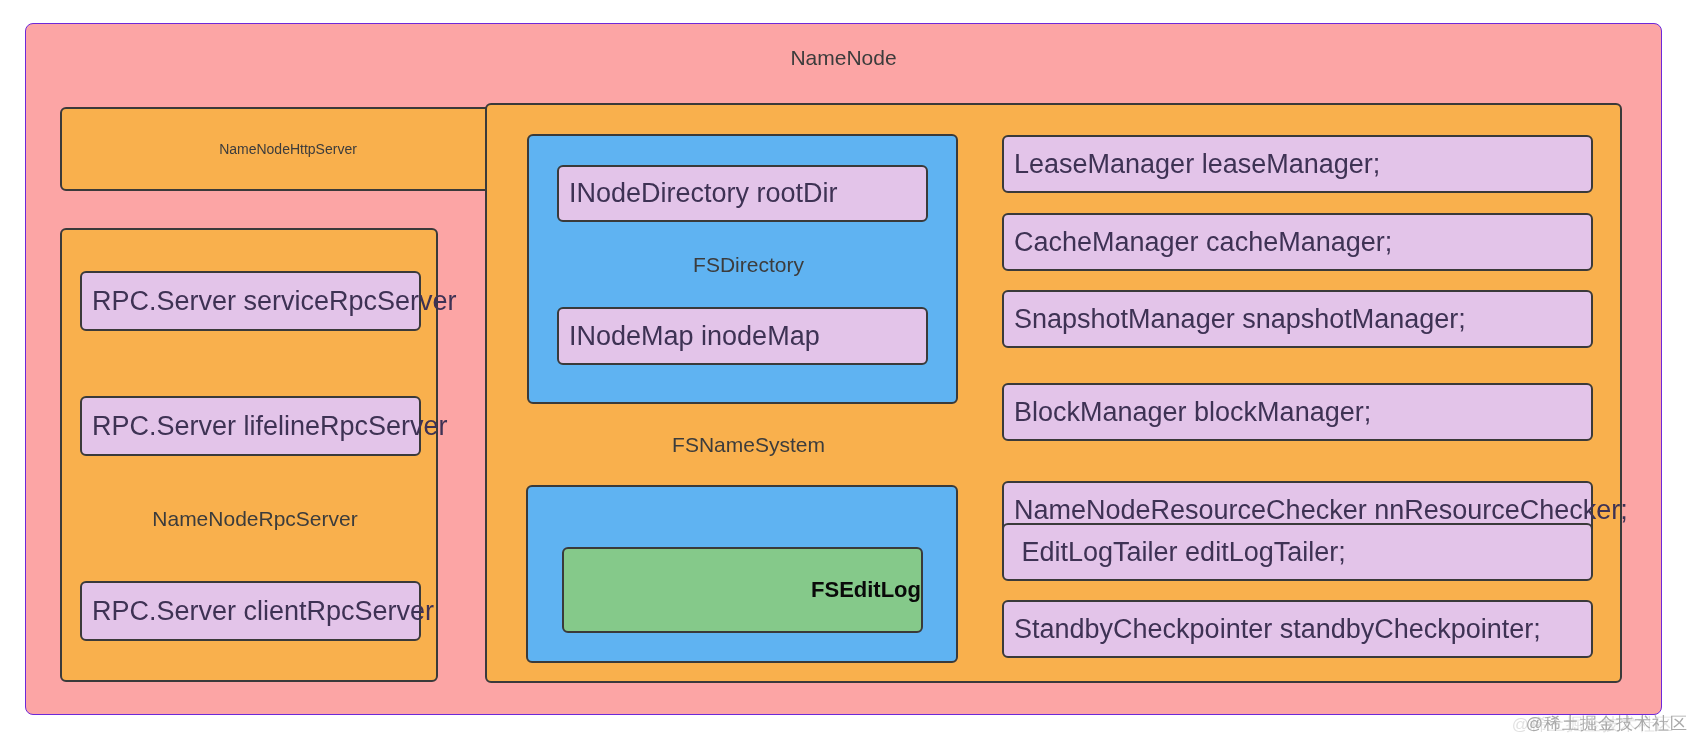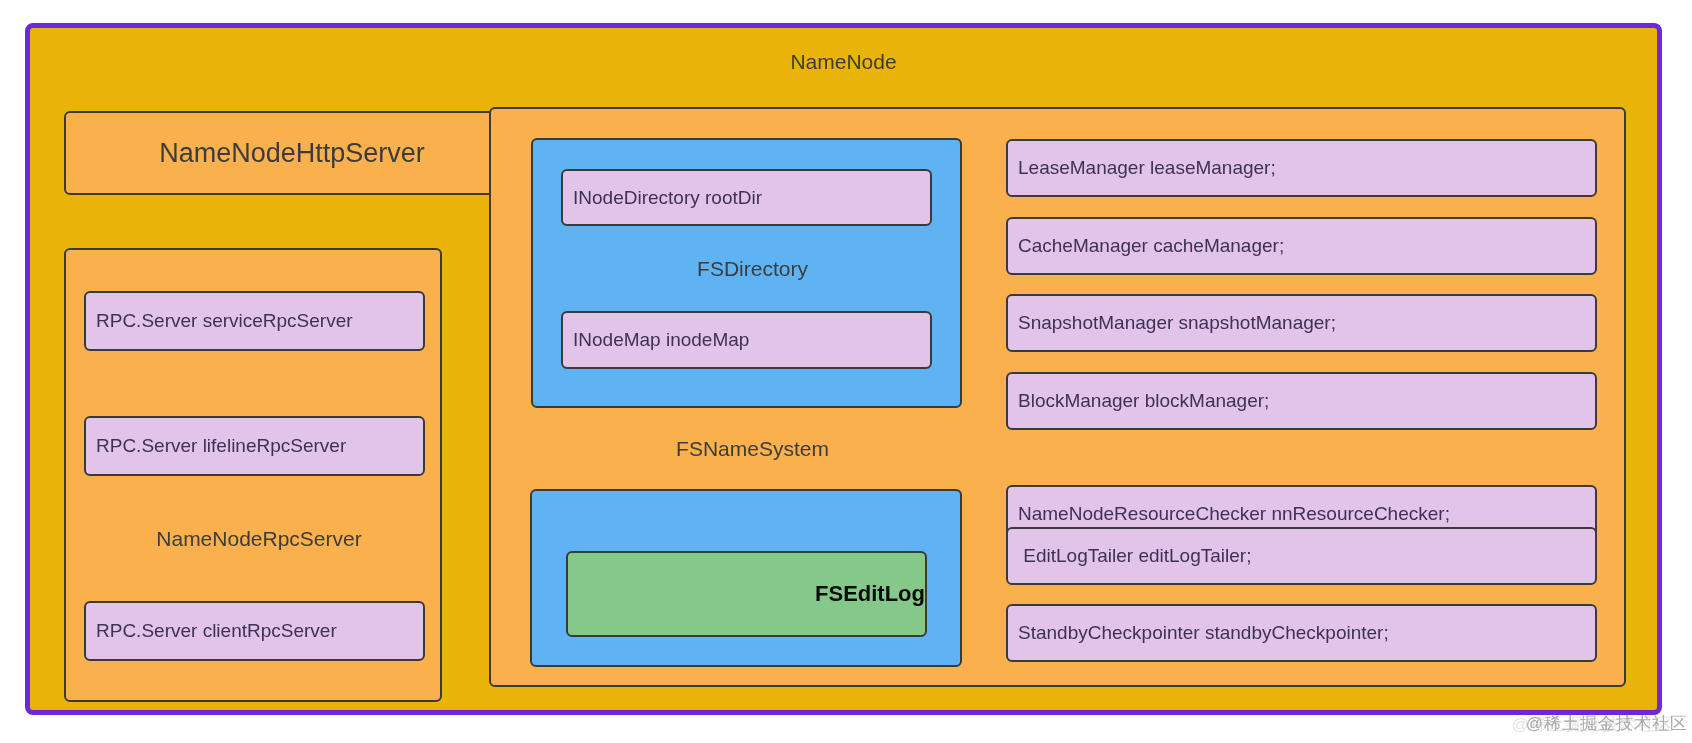--- a/index.html
+++ b/index.html
@@ -4,43 +4,43 @@
 <style>
   * { margin:0; padding:0; box-sizing:border-box; }
   html,body { background:#ffffff; }
   body { font-family:"Liberation Sans","DejaVu Sans",sans-serif; }
   .canvas {
     position:relative; width:1692px; height:743px; background:#ffffff; overflow:hidden;
   }
   .box { position:absolute; border:2px solid #3a3a3a; border-radius:6px; }
   .outer {
     left:25px; top:23px; width:1637px; height:692px;
-    background:#eab308; border:5px solid #6d28d9; border-radius:8px;
+    background:#fca5a5; border:1px solid #6d28d9; border-radius:8px;
   }
   .orange { background:#f9b04d; }
   .blue   { background:#5fb3f2; }
   .purple { background:#e3c4e9; }
   .green  { background:#85c98a; }
 
   .lbl {
     position:absolute; left:0; right:0; text-align:center;
     font-size:21px; color:#3c3c3c; line-height:26px; white-space:nowrap;padding-left:12px;
   }
   .member {
     display:flex; align-items:center; padding-left:10px;
-    font-size:19px; color:#3e3254; white-space:pre;
+    font-size:27px; color:#3e3254; white-space:pre;
   }
   .title-row { position:absolute; left:0; right:0; top:22px; text-align:center;
     font-size:21px; color:#3c3c3c; }
 
   
   .http-box { left:34px; top:83px; width:456px; height:84px;
     display:flex; align-items:center; justify-content:center;
-    font-size:27px; color:#3c3c3c; }
-  .rpc-box  { left:34px; top:204px; width:378px; height:454px;margin-top:16px; }
+    font-size:14px; color:#3c3c3c; }
+  .rpc-box  { left:34px; top:204px; width:378px; height:454px; }
   .rpc-m    { left:18px; width:341px; height:60px; }
   .rpc-m0   { top:41px; }
   .rpc-m1   { top:166px; }
   .rpc-m2   { top:351px; }
   .rpc-label { top:276px; }
 
   
   .fsns-box { left:459px; top:79px; width:1137px; height:580px; }
   .fsdir-box { left:40px; top:29px; width:431px; height:270px; }
   .rootdir-box { left:28px; top:29px; width:371px; height:57px; }
@@ -48,21 +48,21 @@
   .inodemap-box { left:28px; top:171px; width:371px; height:58px; }
   .fsns-label { left:40px; width:431px; right:auto; top:327px; }
   .fsimage-box { left:39px; top:380px; width:432px; height:178px; }
   .fsimage-label { top:18px; }
   .editlog-box { left:34px; top:60px; width:361px; height:86px;
     display:flex; align-items:center; justify-content:flex-end;
     font-size:22px; font-weight:600; color:#0a0a0a; }
 
   
   .field { left:515px; width:591px; height:58px; }
-  .f0 { top:30px; }  .f1 { top:108px; } .f2 { top:185px; } .f3 { top:263px; }
+  .f0 { top:30px; }  .f1 { top:108px; } .f2 { top:185px; } .f3 { top:278px; }
   .f4 { top:340px;margin-top:36px; } .f5 { top:418px; } .f6 { top:495px; }
 
   .watermark {
     position:absolute; right:4px; top:712px;
     font-size:17px; color:#a9a9a9; letter-spacing:1px; white-space:nowrap;
     text-shadow:-14px 1px 0 rgba(168,168,168,0.35);
     margin-left:33px;
   }
 </style>
 </head>

